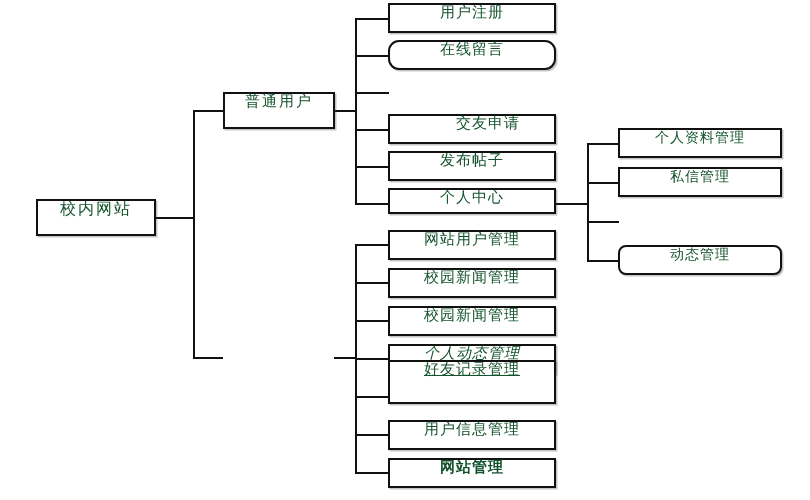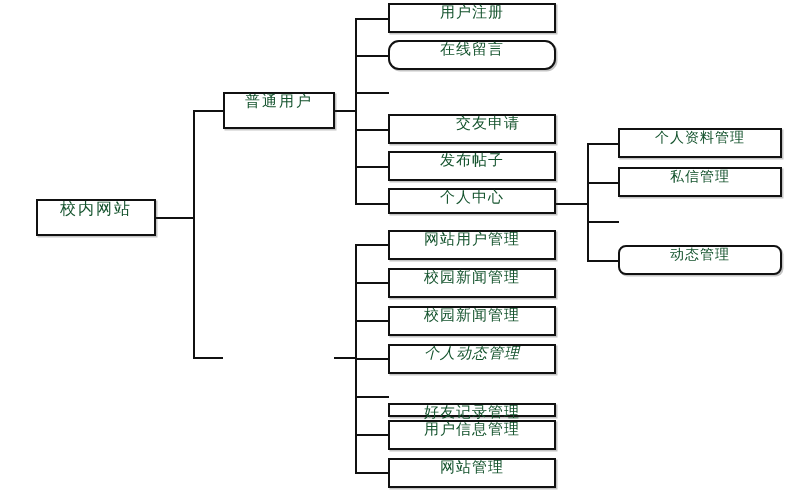--- a/index.html
+++ b/index.html
@@ -135,23 +135,23 @@
   </div>
   <div class="node node-l3" style="left:388px; top:268px; width:168px; height:30px;">
     <span>校园新闻管理</span>
   </div>
   <div class="node node-l3" style="left:388px; top:306px; width:168px; height:30px;">
     <span>校园新闻管理</span>
   </div>
   <div class="node node-l3" style="left:388px; top:344px; width:168px; height:30px;font-style:italic;">
     <span>个人动态管理</span>
   </div>
-  <div class="node node-l3" style="left:388px; top:403px; width:168px; height:14px;">
+  <div class="node node-l3" style="left:388px; top:360px; width:168px; height:44px;text-decoration:underline;">
     <span>好友记录管理</span>
   </div>
   <div class="node node-l3" style="left:388px; top:420px; width:168px; height:30px;">
     <span>用户信息管理</span>
   </div>
-  <div class="node node-l3" style="left:388px; top:458px; width:168px; height:30px;">
+  <div class="node node-l3" style="left:388px; top:458px; width:168px; height:30px;font-weight:bold;">
     <span>网站管理</span>
   </div>
 
 </div>
 
 </body></html>

